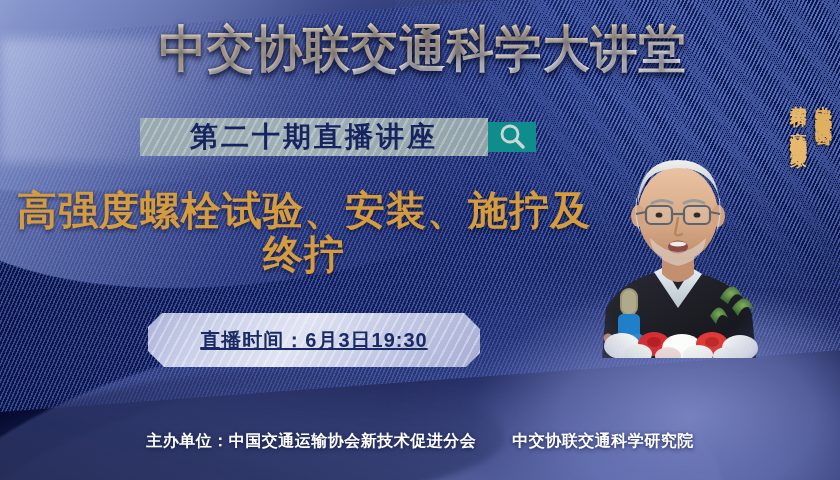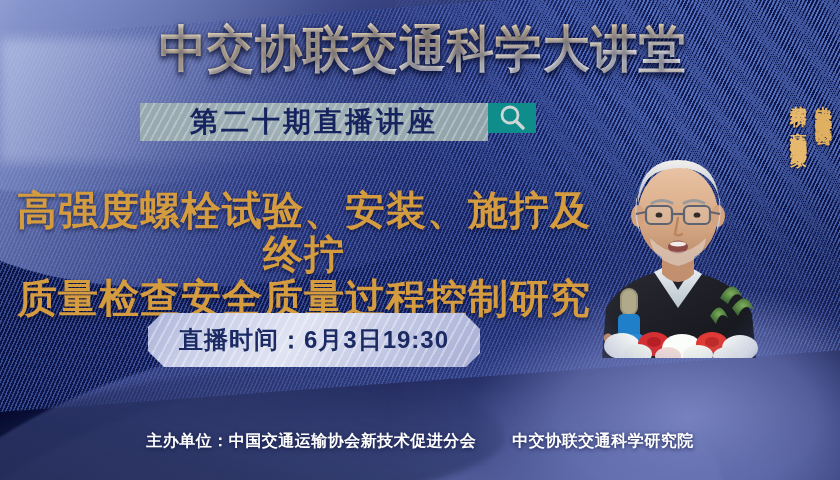--- a/index.html
+++ b/index.html
@@ -158,21 +158,21 @@
     filter: drop-shadow(0 2px 3px rgba(4,8,36,0.6));
     transform: scaleX(0.94);
     padding-left: 6px;
   }
 
   .subtitle-row {
     position: absolute;
     left: 140px;
     top: 103px;
     display: flex;
-    align-items: flex-start;
+    align-items: center;
     height: 68px;
   }
   .subtitle-bar {
     position: relative;
     width: 348px;
     display: flex;
     align-items: center;
     justify-content: center;
     background: linear-gradient(100deg, rgba(154,172,176,0.95) 0%, rgba(165,181,184,0.95) 50%, rgba(150,168,172,0.95) 100%);
     overflow: hidden;
@@ -243,24 +243,25 @@
         118deg,
         rgba(255,255,255,0.0) 0px,
         rgba(255,255,255,0.0) 6px,
         rgba(255,255,255,0.34) 6px,
         rgba(255,255,255,0.34) 8px);
     pointer-events: none;
   }
   .time-text {
     position: relative;
     z-index: 2;
-    font-size: 24px;
+    font-size: 20px;
     font-weight: 700;
     color: #1b2a63;
     letter-spacing: 1px;
+    text-decoration: underline;
   }
 
   
   .speaker {
     position: absolute;
     left: 592px;
     top: 148px;
     width: 172px;
     height: 210px;
     -webkit-mask-image: radial-gradient(88% 86% at 50% 46%, #000 58%, rgba(0,0,0,0.75) 76%, transparent 100%);
@@ -422,21 +423,20 @@
       <div class="search-box">
         <svg width="30" height="30" viewBox="0 0 30 30" xmlns="http://www.w3.org/2000/svg" aria-hidden="true">
           <circle cx="13" cy="12" r="8" fill="none" stroke="#cfd6d8" stroke-width="2.8"></circle>
           <line x1="19" y1="18" x2="26" y2="25" stroke="#cfd6d8" stroke-width="3.4" stroke-linecap="round"></line>
         </svg>
       </div>
     </div>
 
     <div class="headline">
       <span class="l1">高强度螺栓试验、安装、施拧及终拧</span>
-      <span class="l2">质量检查安全质量过程控制研究</span>
     </div>
 
     <div class="time-pill">
       <span class="time-text">直播时间：6月3日19:30</span>
     </div>
 
     <div class="credits">
       <div class="credit-col credit-person">黄绍桥  高栓试验研究首席专家</div>
       <div class="credit-col credit-org">中铁大桥科学研究院有限公司</div>
     </div>

